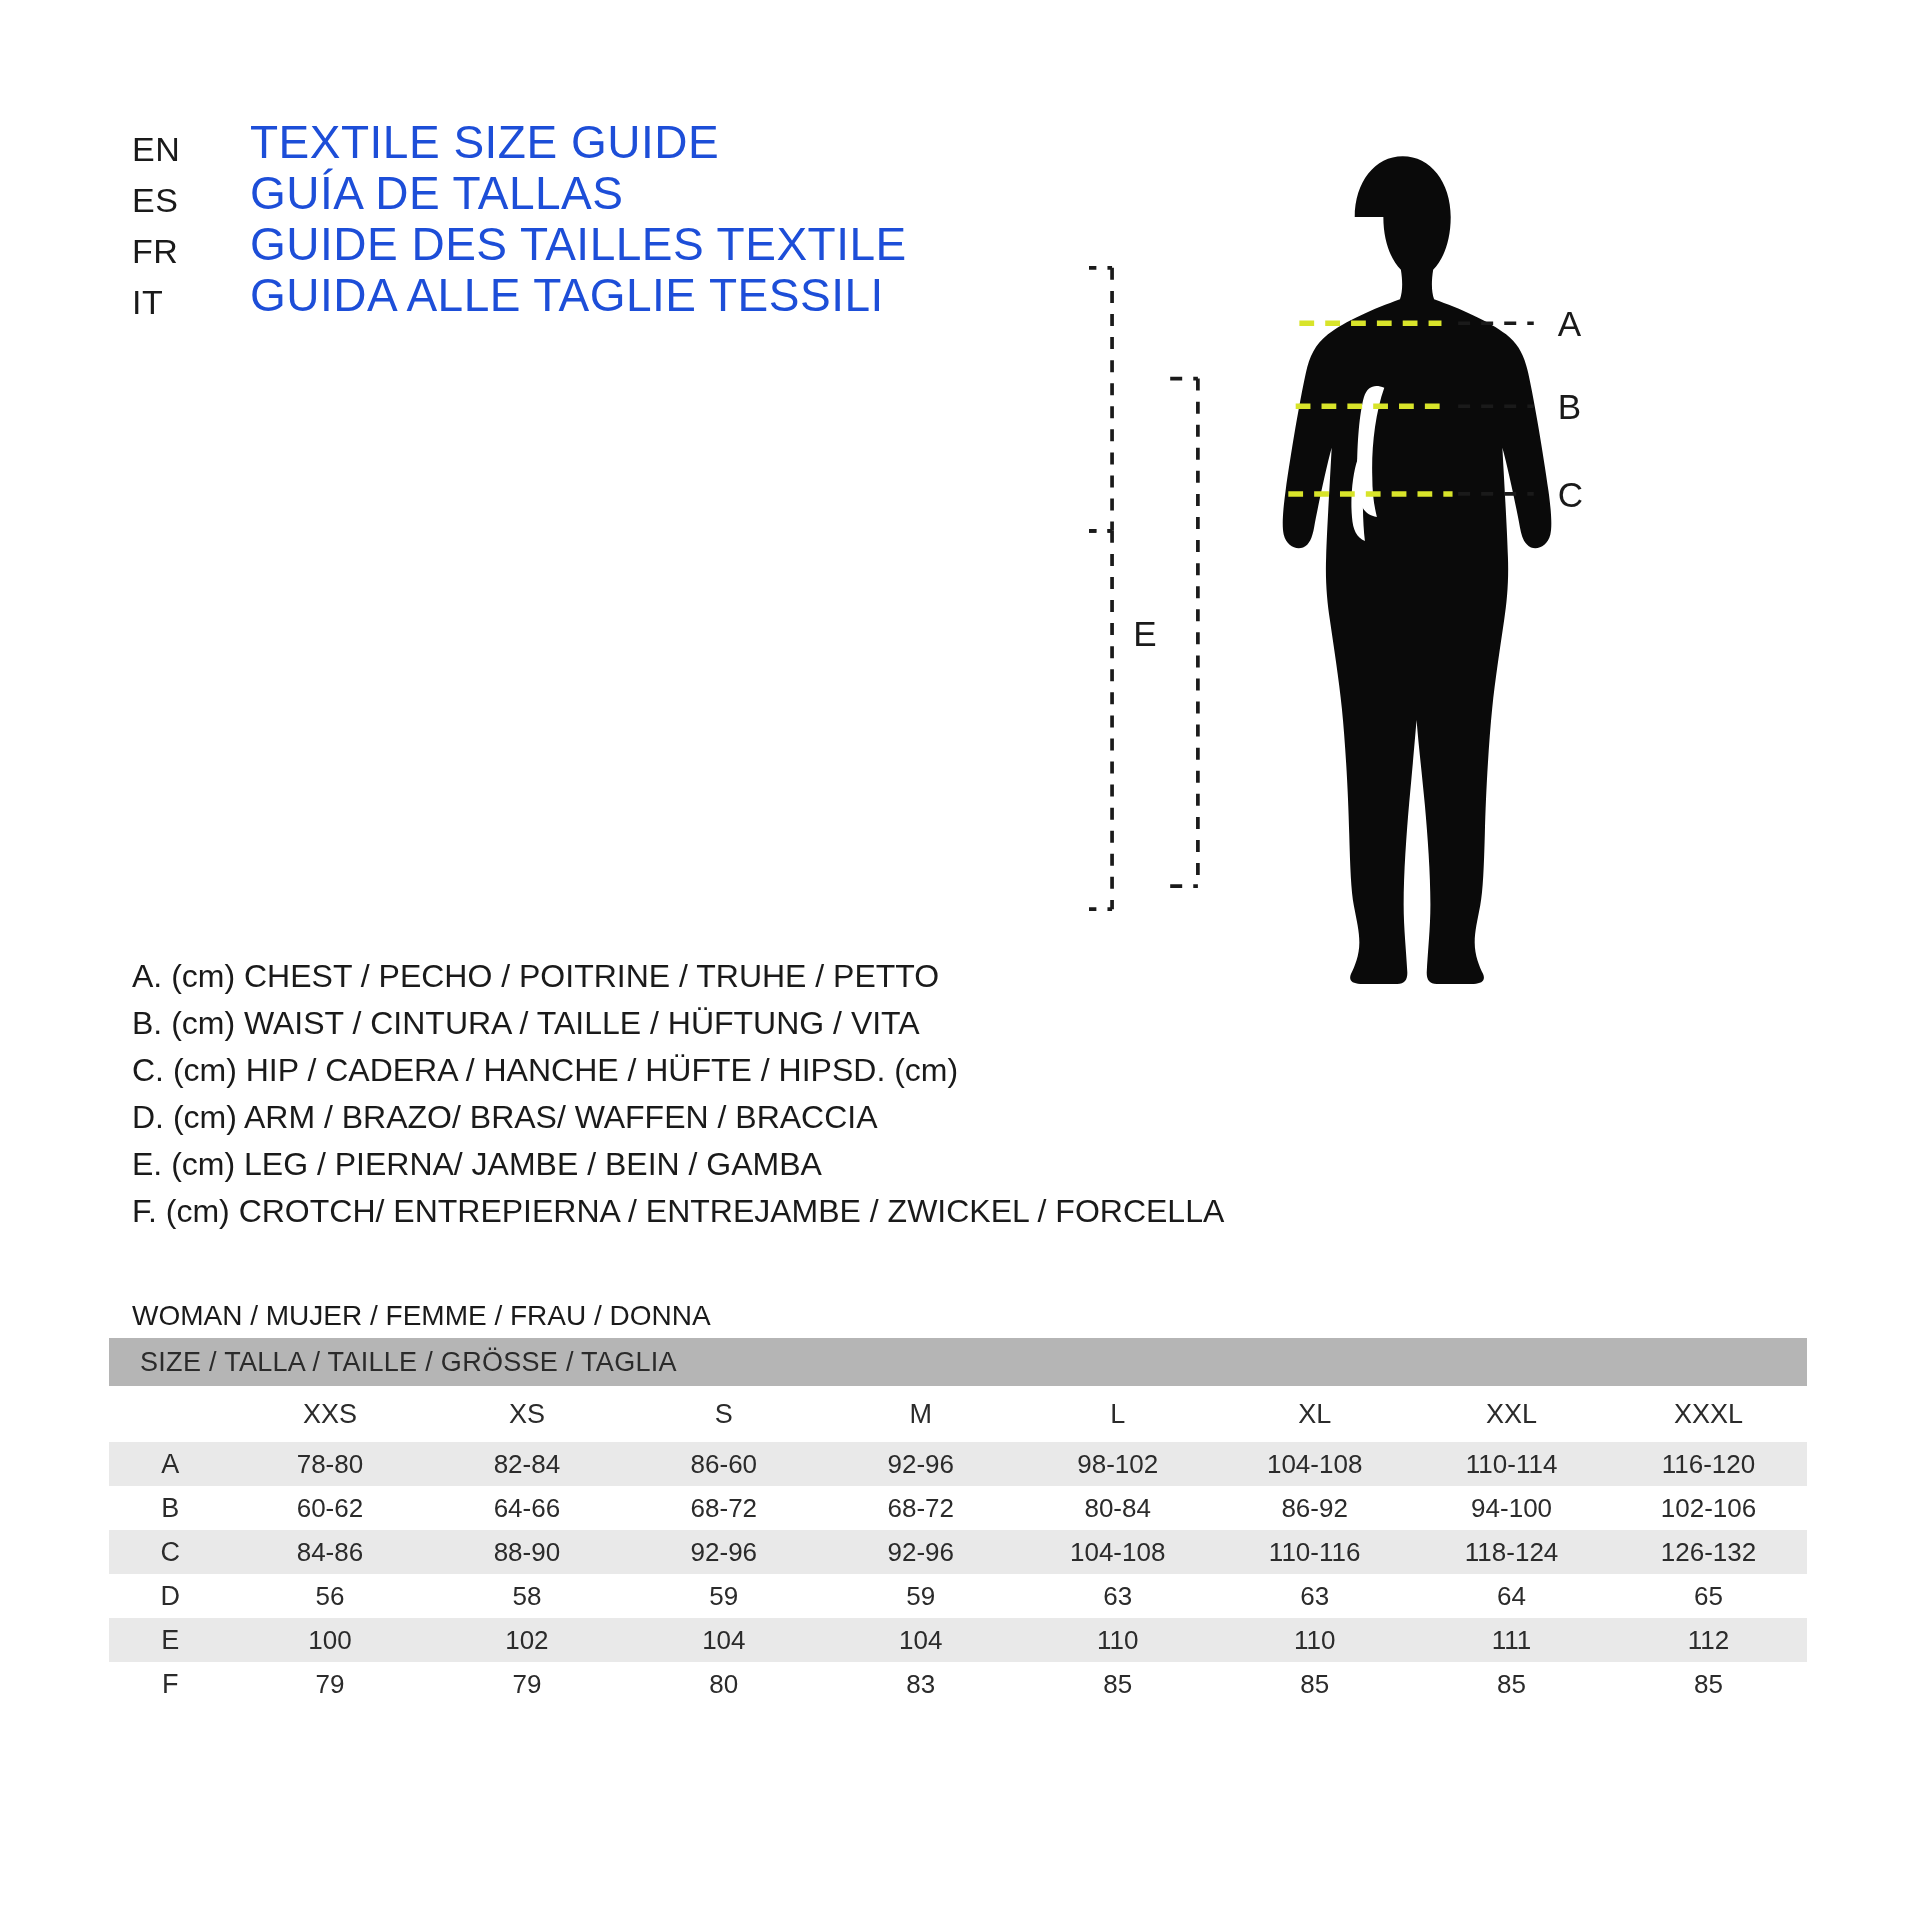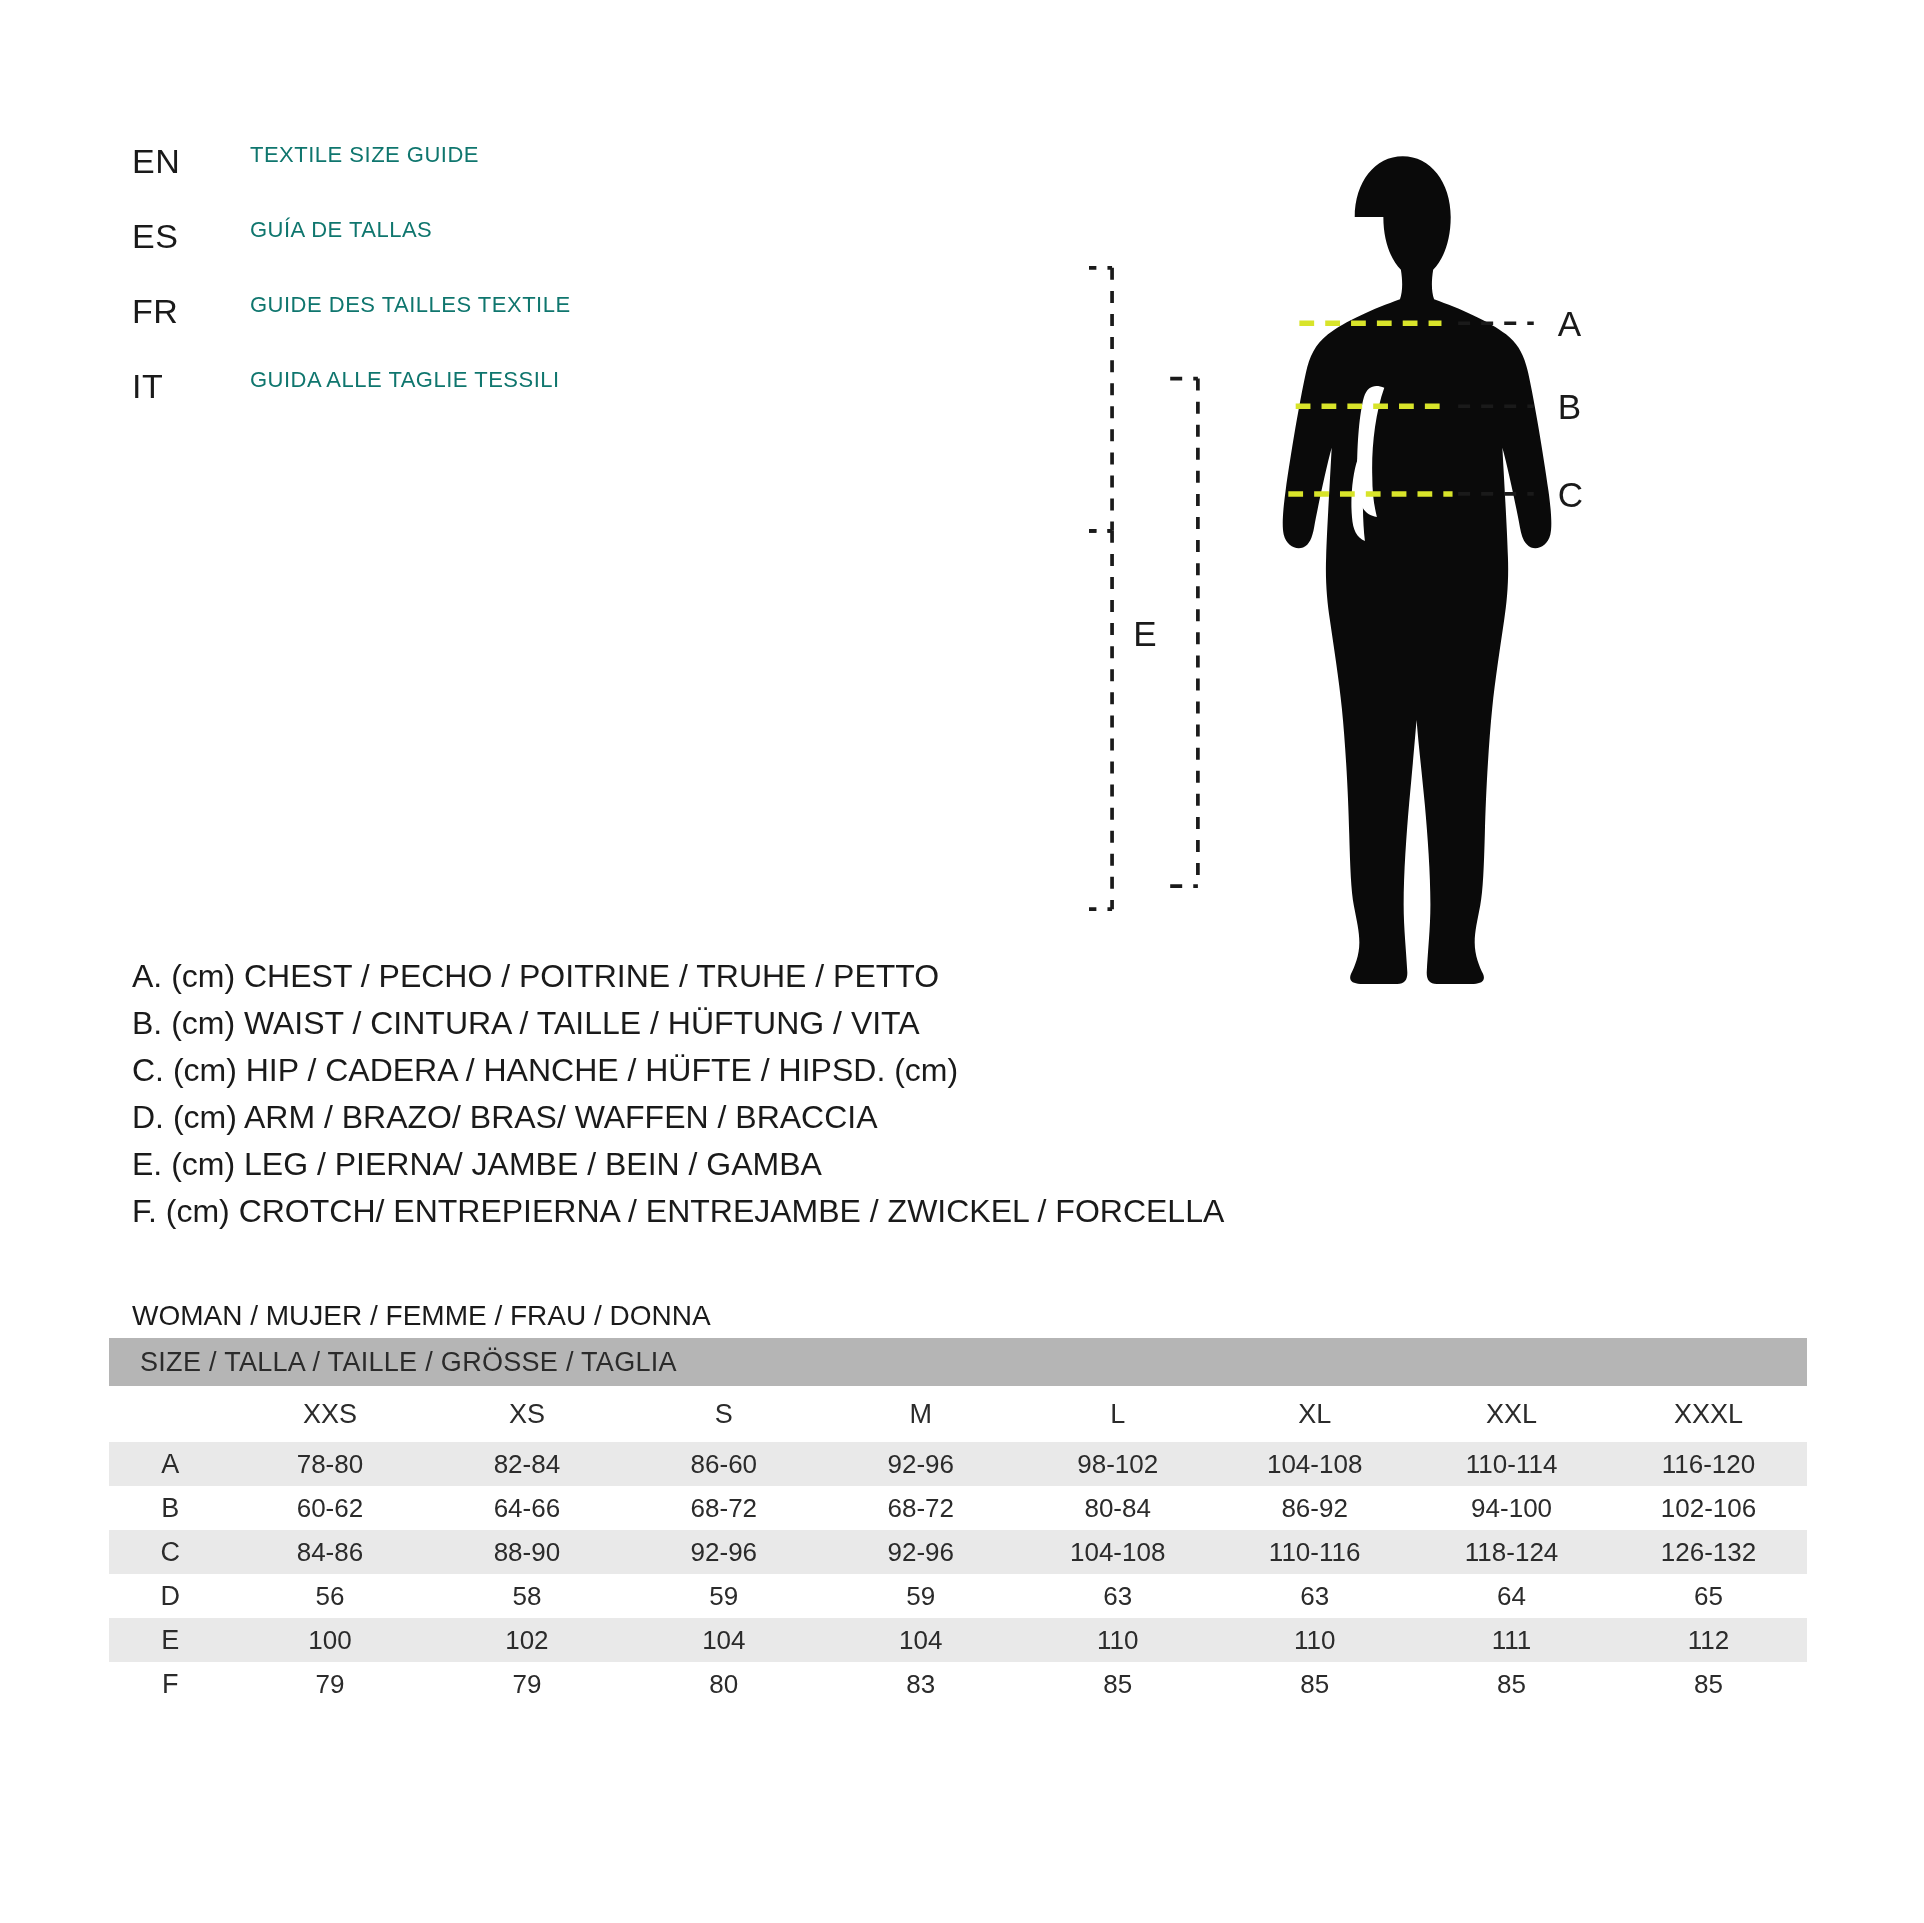--- a/index.html
+++ b/index.html
@@ -21,34 +21,33 @@
 
   
   .titles {
     position: absolute;
     left: 132px;
     top: 118px;
     width: 831px;
   }
   .title-row {
     display: flex;
-    align-items: flex-start;
+    align-items: flex-end;
     height: 51px;
-    margin-top: 24px;
   }
   .title-code {
     width: 118px;
     font-size: 34px;
     letter-spacing: 0.5px;
     color: #1a1a1a;
   }
   .title-text {
-    font-size: 22px;
+    font-size: 46px;
     letter-spacing: 0.5px;
-    color: #0f766e;
+    color: #1d4ed8;
   }
 
   
   .legend {
     position: absolute;
     left: 132px;
     top: 953px;
     width: 1089px;
   }
   .legend-line {

